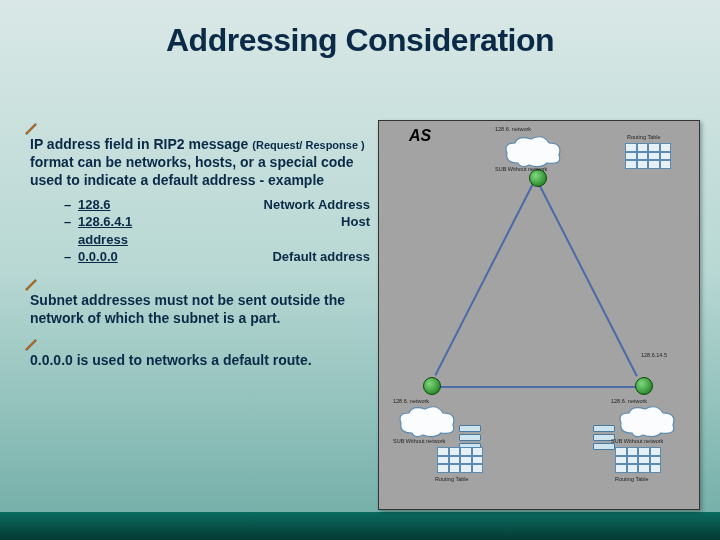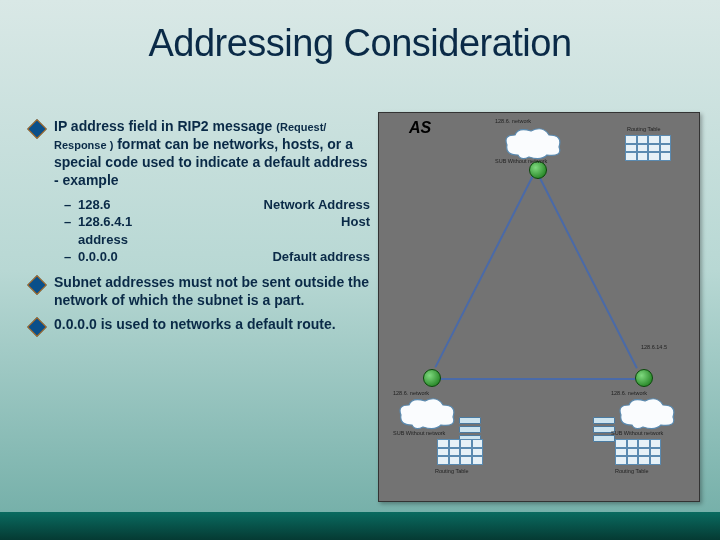--- a/index.html
+++ b/index.html
@@ -20,36 +20,37 @@
     width: 720px;
     height: 28px;
     background: linear-gradient(180deg, #0a6b60 0%, #053a33 100%);
   }
   .title {
     position: absolute;
     top: 22px;
     left: 0;
     width: 720px;
     text-align: center;
-    font-size: 38px;
-    font-weight: normal;
+    font-size: 32px;
+    font-weight: bold;
     color: #0a2a47;
     letter-spacing: -0.5px;
   }
   .content {
     position: absolute;
     top: 118px;
     left: 30px;
     width: 340px;
     color: #0a2a47;
   }
   .bullet-row {
     display: flex;
     align-items: flex-start;
     margin-bottom: 6px;
+    flex-direction: column;
   }
   .diamond {
     flex: 0 0 12px;
     height: 12px;
     margin-top: 4px;
     margin-right: 10px;
     background: #0a4f8a;
     transform: rotate(45deg);
     border: 1px solid #b56b1a;
   }
@@ -71,33 +72,34 @@
   }
   .sub-row {
     display: flex;
     line-height: 1.35;
   }
   .dash {
     flex: 0 0 14px;
   }
   .sub-left {
     flex: 0 0 96px;
+    text-decoration: underline;
   }
   .sub-right {
     flex: 1;
     text-align: right;
   }
   
   .diagram {
     position: absolute;
-    top: 112px;
+    top: 120px;
     left: 378px;
     width: 320px;
     height: 388px;
-    background: #737373;
+    background: #a3a3a3;
     border: 1px solid #333;
     box-shadow: 2px 2px 4px rgba(0,0,0,0.3);
   }
   .as-label {
     position: absolute;
     top: 6px;
     left: 30px;
     font-weight: bold;
     font-size: 16px;
     font-style: italic;

